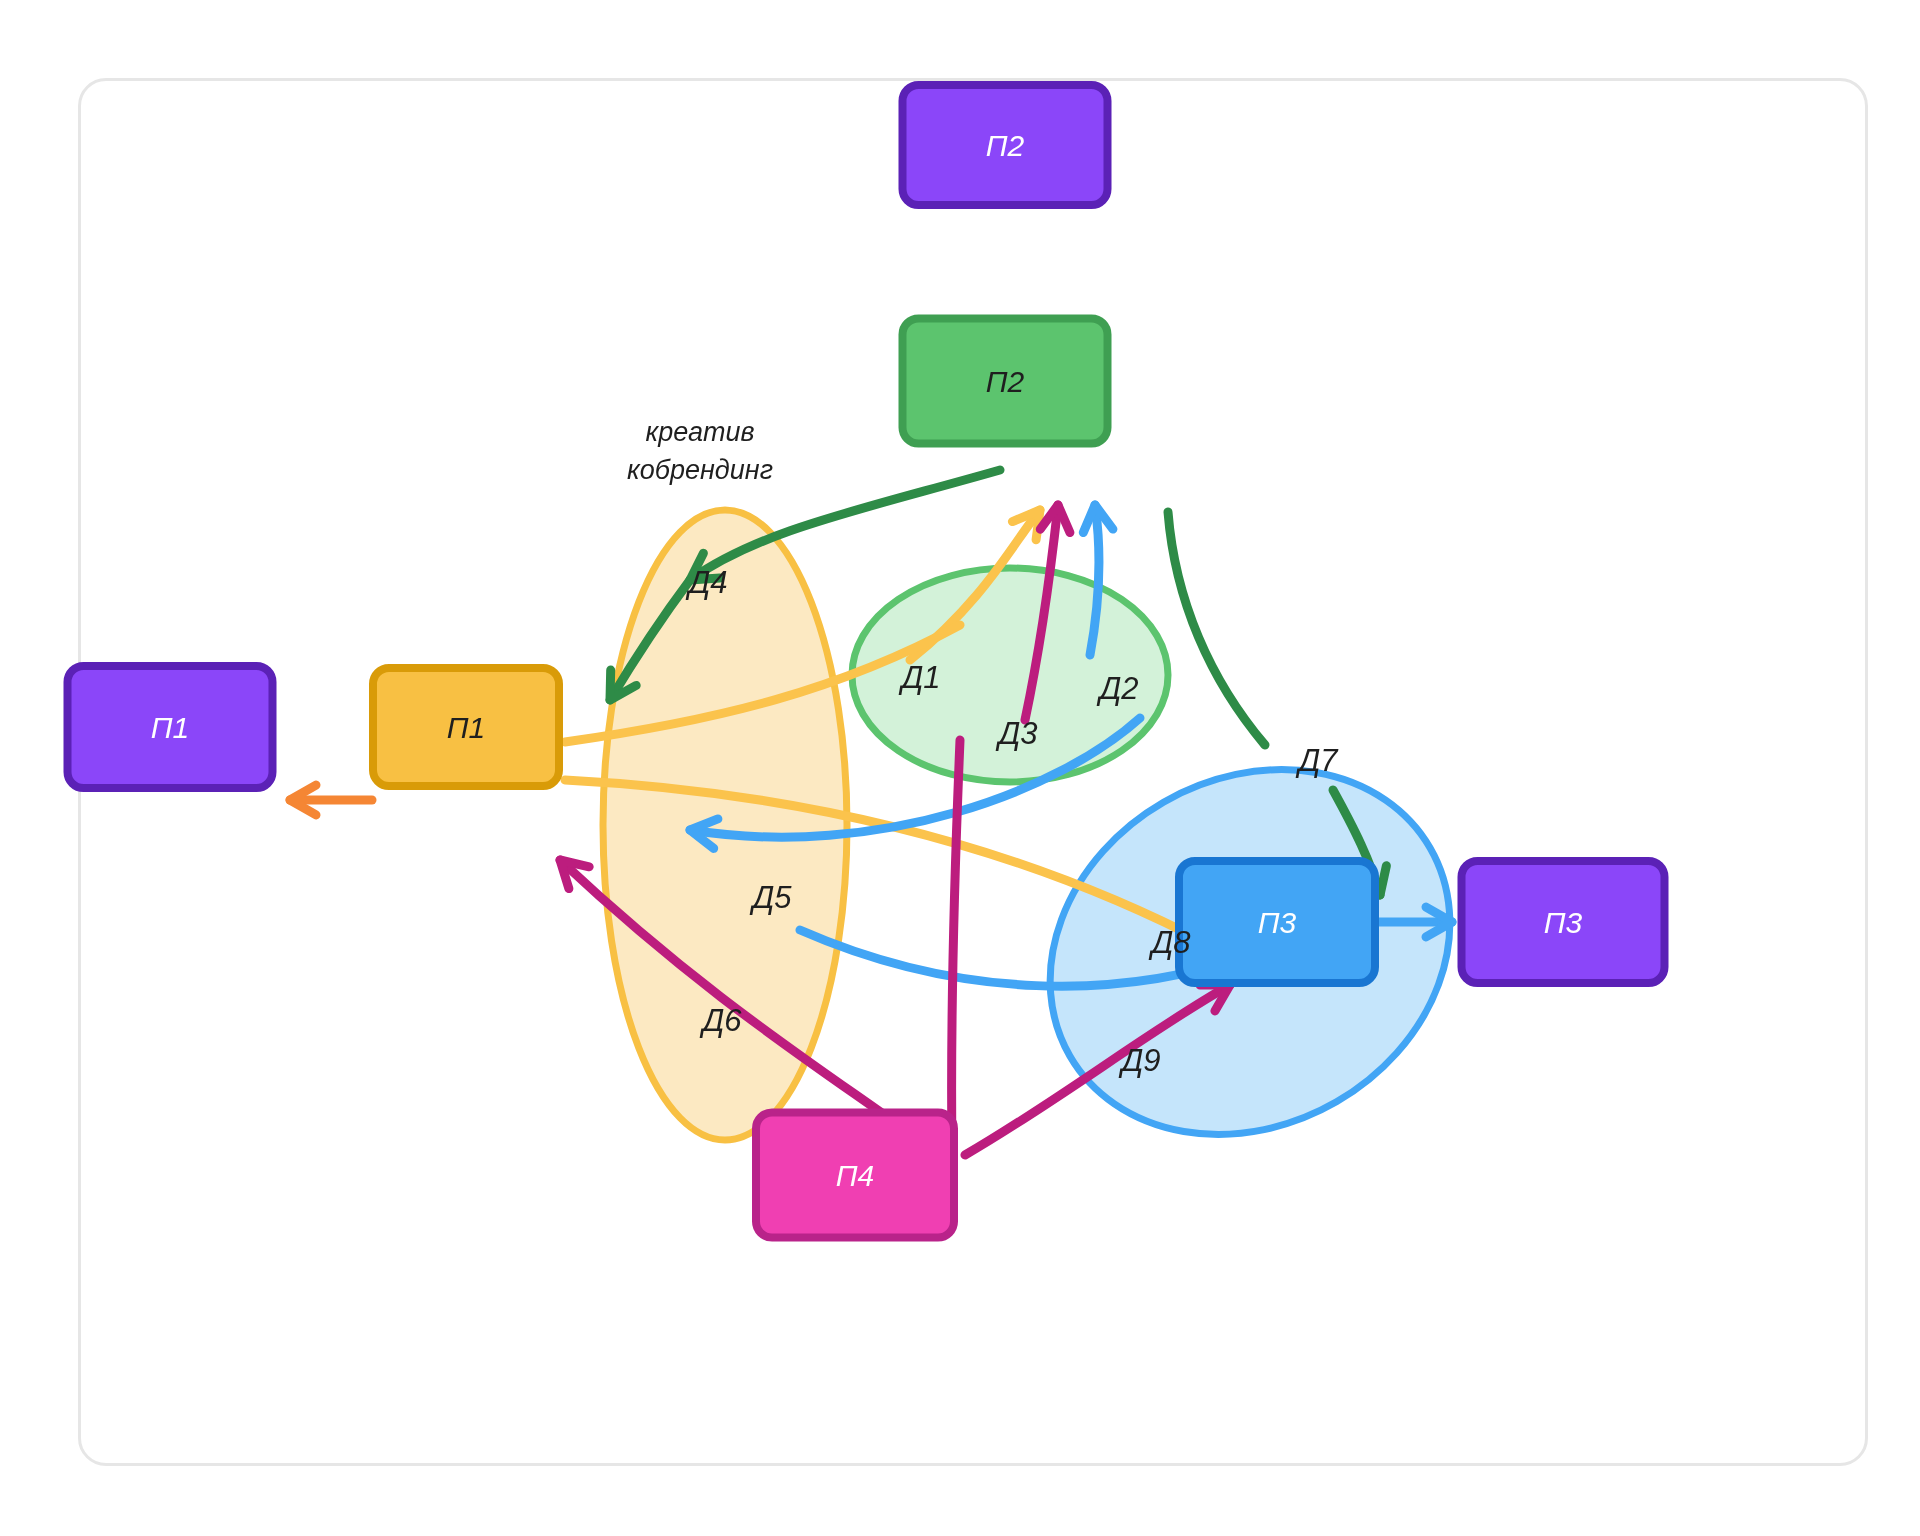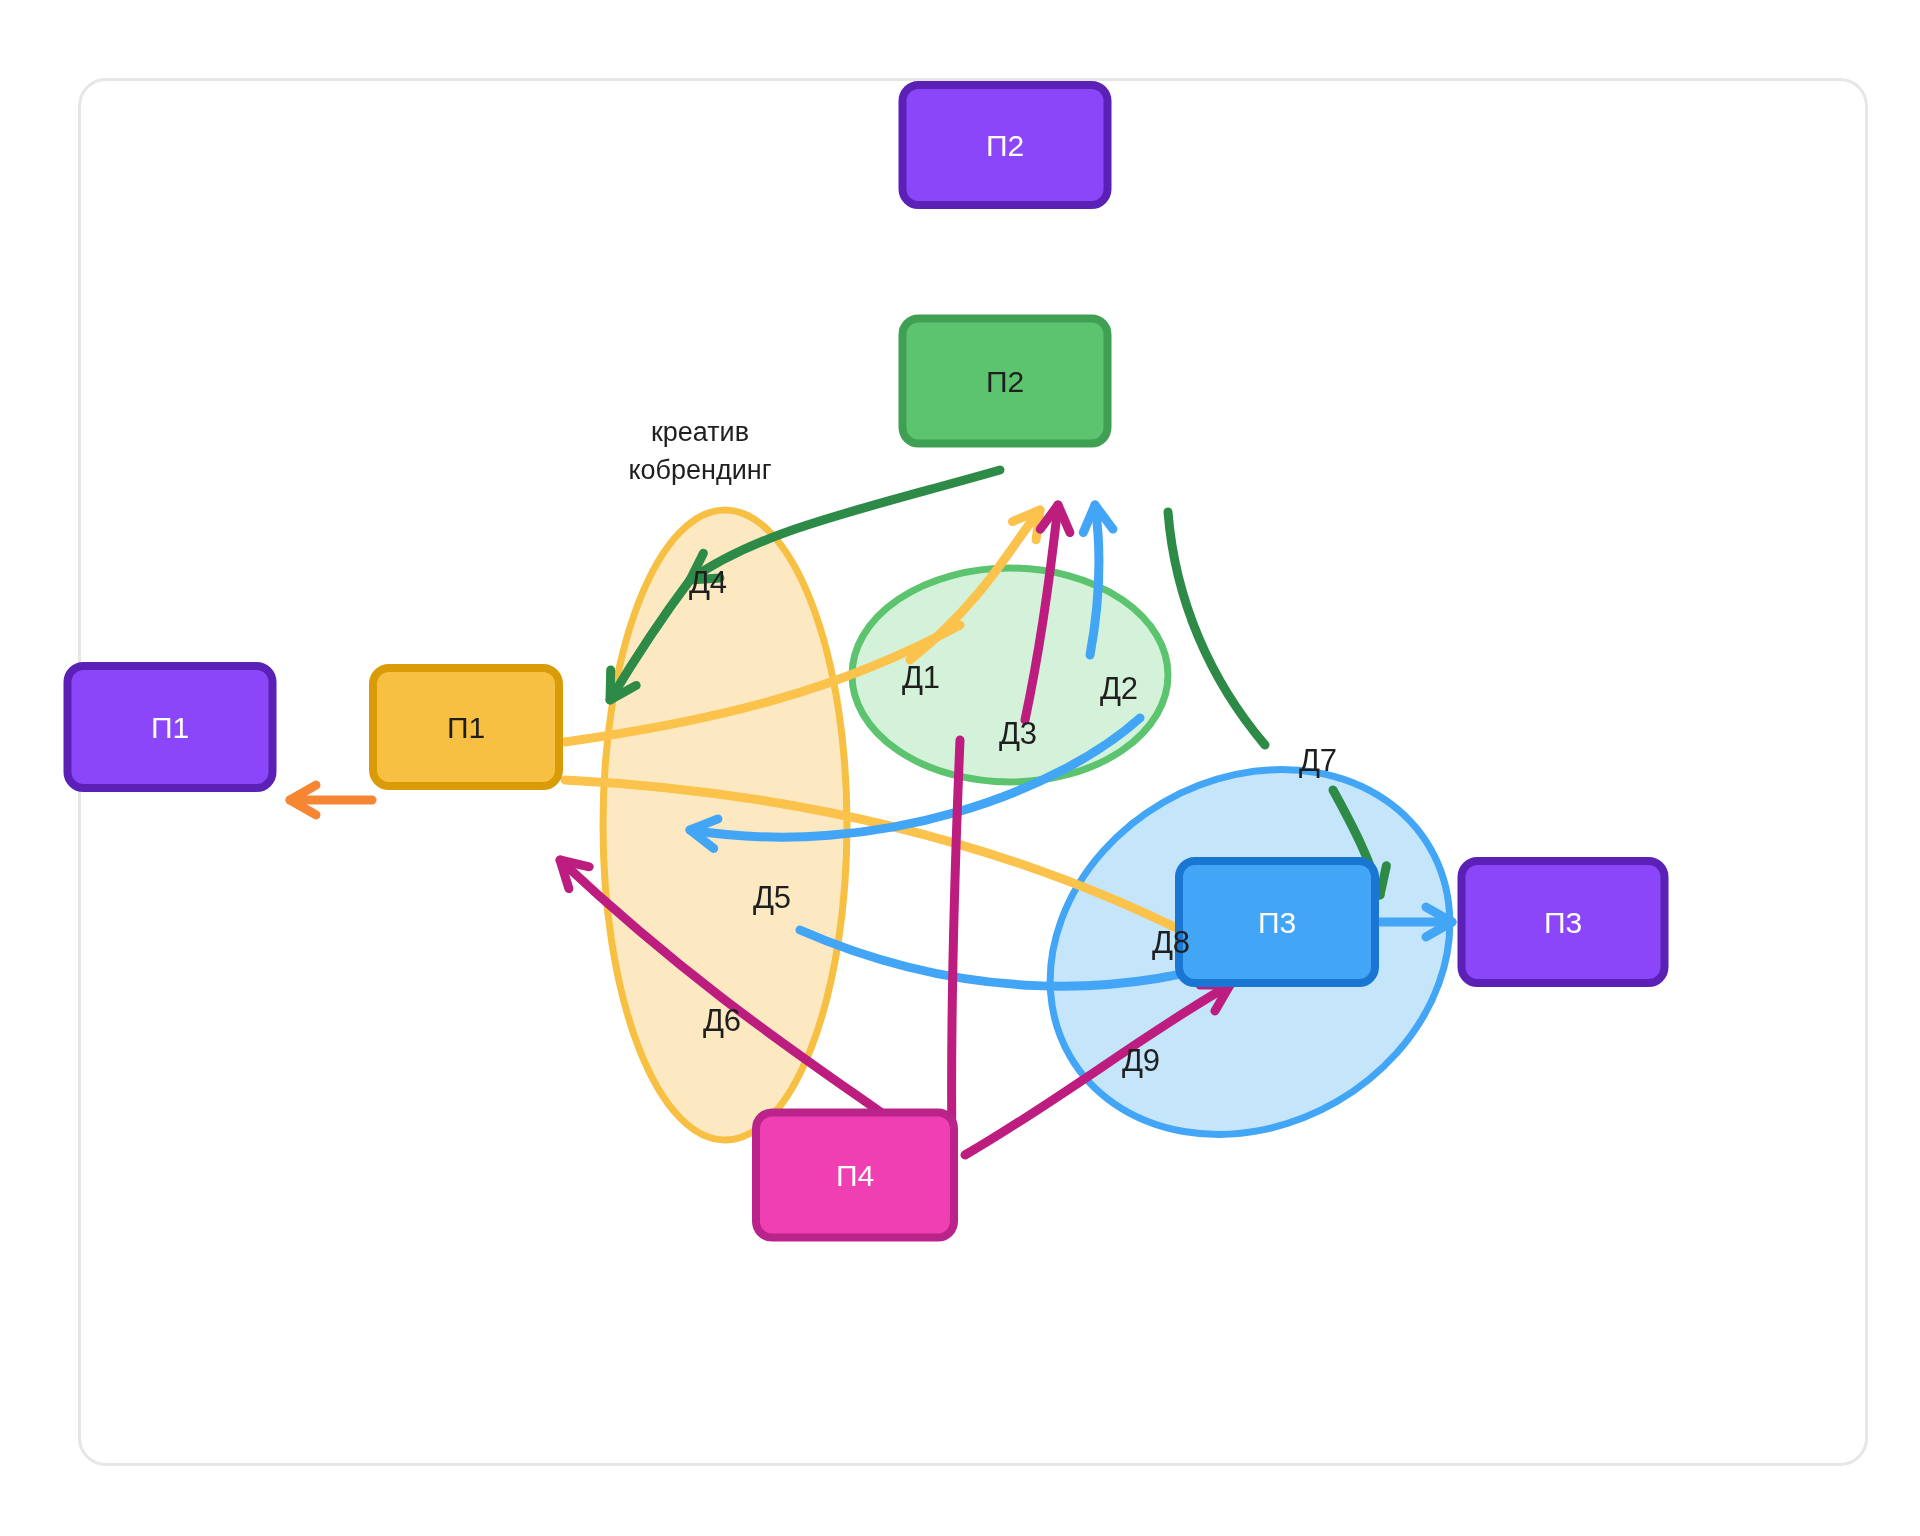--- a/index.html
+++ b/index.html
@@ -7,20 +7,21 @@
     padding: 0;
     background: #ffffff;
     font-family: "Liberation Sans", sans-serif;
   }
   #stage {
     position: relative;
     width: 1920px;
     height: 1536px;
     background: #ffffff;
     overflow: hidden;
+    font-style: italic;
   }
   #card {
     position: absolute;
     left: 78px;
     top: 78px;
     width: 1790px;
     height: 1388px;
     border: 3px solid #e6e6e6;
     border-radius: 28px;
     box-sizing: border-box;

